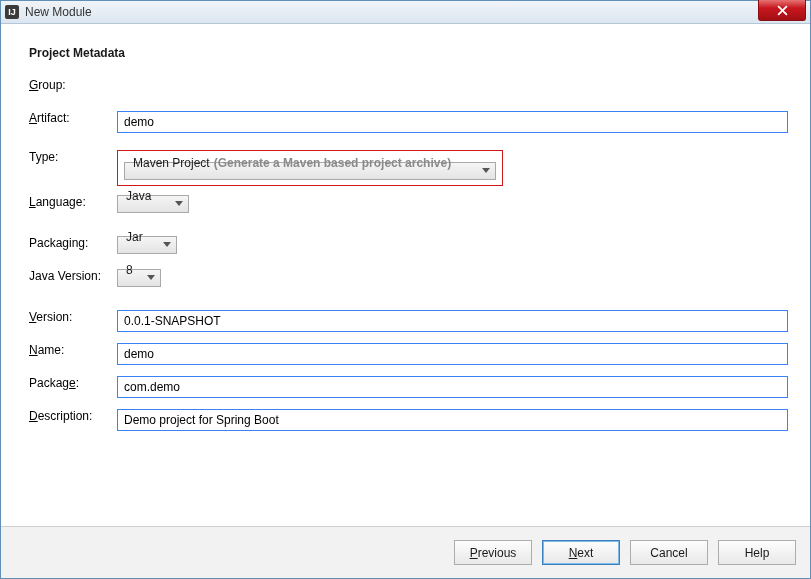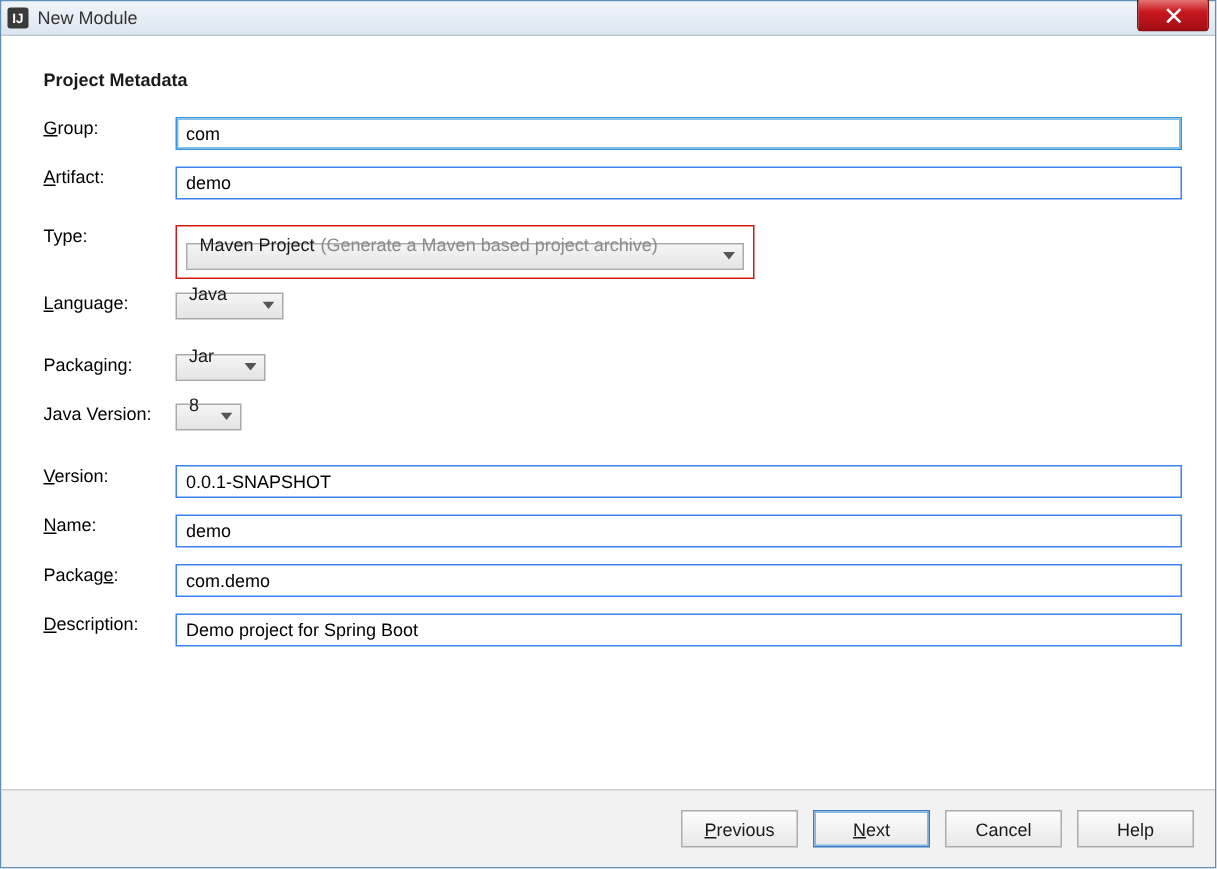--- a/index.html
+++ b/index.html
@@ -115,21 +115,21 @@
     box-sizing: border-box;
     cursor: default;
   }
   .select-box .arrow {
     position: absolute;
     right: 5px;
     top: 50%;
     transform: translateY(-50%);
   }
   .select-box .arrow svg { width:8px; height:6px; display:block;}
-  .select-box .hint { color:#8a8a8a; margin-left:4px;}
+  .select-box .hint { color:#8a8a8a; margin-left:4px;font-weight:bold;}
   .highlight-box {
     border: 1px solid #d01818;
     padding: 5px 6px 5px 6px;
     display: inline-block;
   }
   
   .bottombar {
     height: 52px;
     border-top: 1px solid #cfcfcf;
     background: #f2f2f2;
@@ -172,21 +172,20 @@
         <path d="M1 1 L9 9 M9 1 L1 9" stroke="#fff" stroke-width="1.6" fill="none"></path>
       </svg>
     </div>
   </div>
 
   <div class="content">
     <div class="heading">Project Metadata</div>
 
     <div class="form-row">
       <label><span class="mn">G</span><span>roup:</span></label>
-      <input type="text" class="full focused" value="com" style="">
     </div>
 
     <div class="form-row">
       <label><span class="mn">A</span><span>rtifact:</span></label>
       <input type="text" class="full" value="demo" style="">
     </div>
 
     <div style="height:6px"></div>
 
     <div class="form-row">

